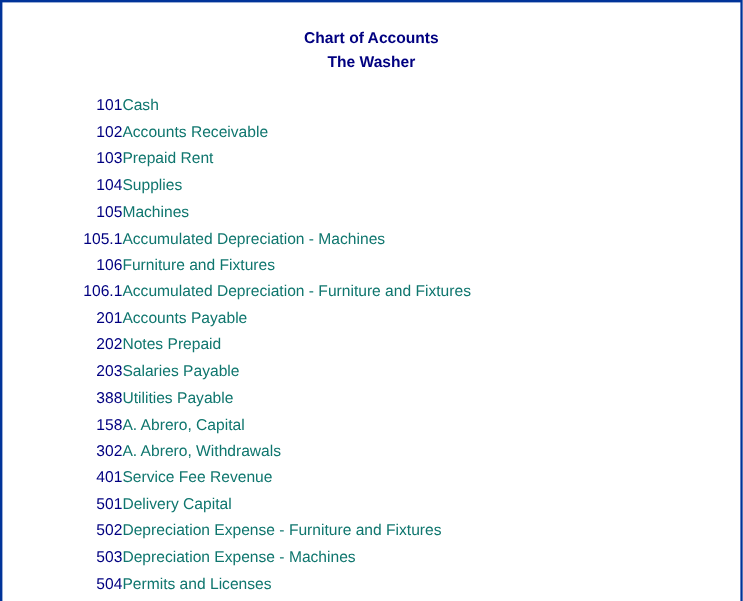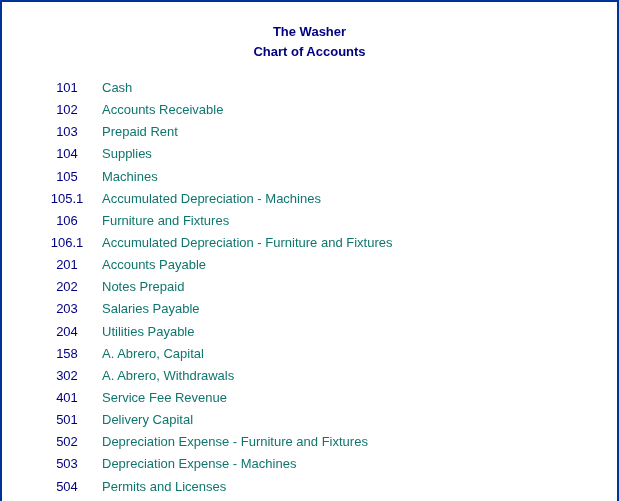--- a/index.html
+++ b/index.html
@@ -45,37 +45,37 @@
     .accounts-table tr td {
       padding: 1px 0;
       font-size: 13px;
       line-height: 1.55;
     }
 
     .account-number {
       color: #000080;
       font-weight: normal;
       width: 70px;
-      text-align: center;
+      text-align: right;
       padding-right: 16px;
       white-space: nowrap;
     }
 
     .account-name {
       color: #0f766e;
       font-weight: normal;
     }
   </style>
 </head>
 <body>
 
 <div class="window">
   <div class="title-section">
+    <div class="title-line">Chart of Accounts</div>
     <div class="title-line">The Washer</div>
-    <div class="title-line">Chart of Accounts</div>
   </div>
 
   <table class="accounts-table">
     <tbody id="accounts-body">
     <tr>
           <td class="account-number">101</td>
           <td class="account-name">Cash</td>
         </tr>
         <tr>
           <td class="account-number">102</td>
@@ -111,21 +111,21 @@
         </tr>
         <tr>
           <td class="account-number">202</td>
           <td class="account-name">Notes Prepaid</td>
         </tr>
         <tr>
           <td class="account-number">203</td>
           <td class="account-name">Salaries Payable</td>
         </tr>
         <tr>
-          <td class="account-number">204</td>
+          <td class="account-number">388</td>
           <td class="account-name">Utilities Payable</td>
         </tr>
         <tr>
           <td class="account-number">158</td>
           <td class="account-name">A. Abrero, Capital</td>
         </tr>
         <tr>
           <td class="account-number">302</td>
           <td class="account-name">A. Abrero, Withdrawals</td>
         </tr>

